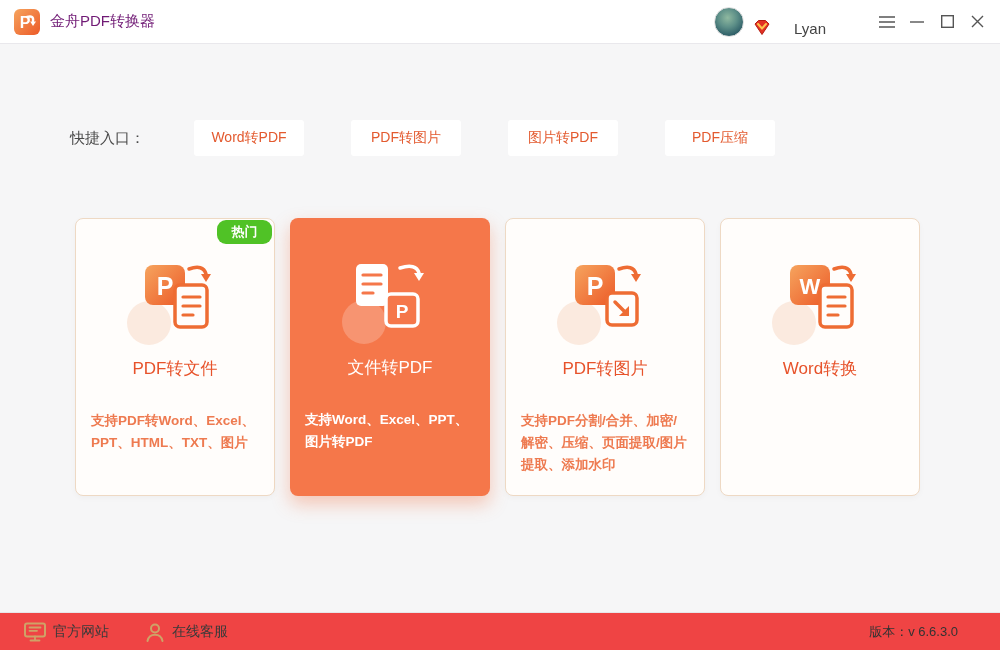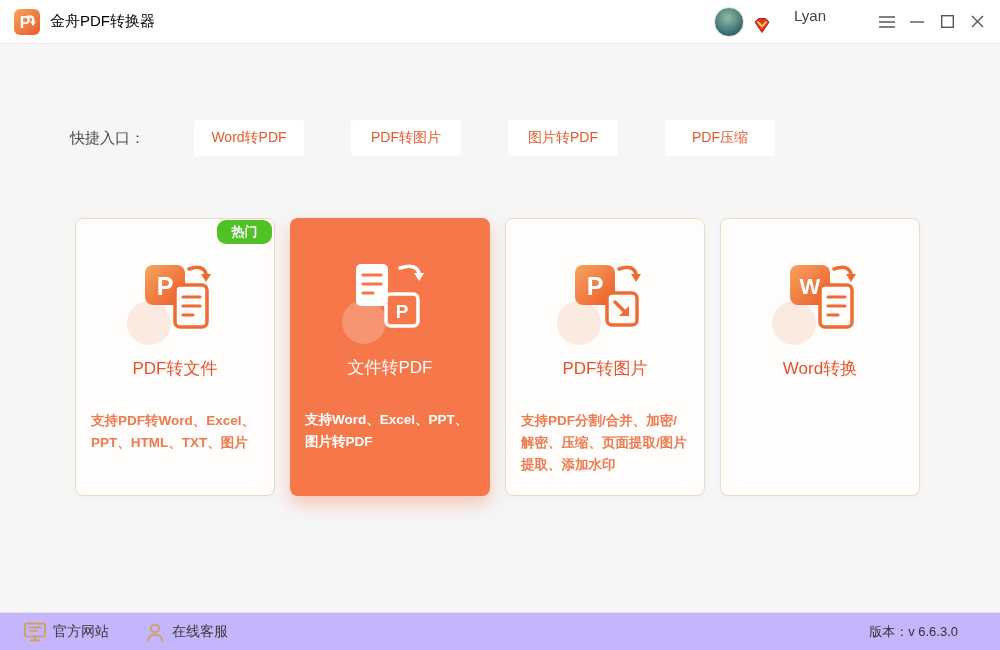--- a/index.html
+++ b/index.html
@@ -10,22 +10,22 @@
     position: relative;
     color: #333;
   }
 
   
   .titlebar {
     height: 44px; background: #fff; border-bottom: 1px solid #e9e8ec;
     display: flex; align-items: center; padding: 0 8px 0 14px;
   }
   .logo { width: 26px; height: 26px; display: block; }
-  .app-title { font-size: 15px; color: #000000; margin-left: 10px; }
-  .titlebar-right { margin-left: auto; display: flex; align-items: flex-start; }
+  .app-title { font-size: 15px; color: #701a75; margin-left: 10px; }
+  .titlebar-right { margin-left: auto; display: flex; align-items: flex-end; }
   .avatar {
     width: 30px; height: 30px; border-radius: 50%;
     background: radial-gradient(circle at 45% 35%, #8fb9a0 0%, #5d8f88 40%, #2f5f68 75%, #24454e 100%);
     border: 1px solid #e0e0e0;
   }
   .vip-badge { margin-left: 8px; margin-top: 10px; }
   .username { font-size: 15px; color: #444; margin-left: 22px; }
   .win-controls { display: flex; align-items: center; margin-left: 46px; }
   .win-btn {
     width: 30px; height: 30px; display: flex; align-items: center; justify-content: center;
@@ -64,21 +64,21 @@
   .card.selected .card-desc { color: #fff; }
   .hot-badge {
     position: absolute; top: 1px; right: 2px; width: 55px; height: 24px;
     background: #50c226; color: #fff; font-size: 13px; font-weight: bold;
     border-radius: 9px; display: flex; align-items: center; justify-content: center;
   }
 
   
   .footer {
     position: absolute; left: 0; right: 0; bottom: 0; height: 38px;
-    background: #c4b5fd; border-top: 1px solid #e7e6e9;
+    background: #ef4444; border-top: 1px solid #e7e6e9;
     display: flex; align-items: center; padding: 0 42px 0 24px;
   }
   .footer-link { display: flex; align-items: center; cursor: pointer; margin-right: 36px; }
   .footer-link svg { display: block; margin-right: 7px; }
   .footer-link-label { font-size: 14px; color: #3a3a3a; }
   .version { margin-left: auto; font-size: 13px; color: #333; }
 </style>
 </head>
 <body>
 

